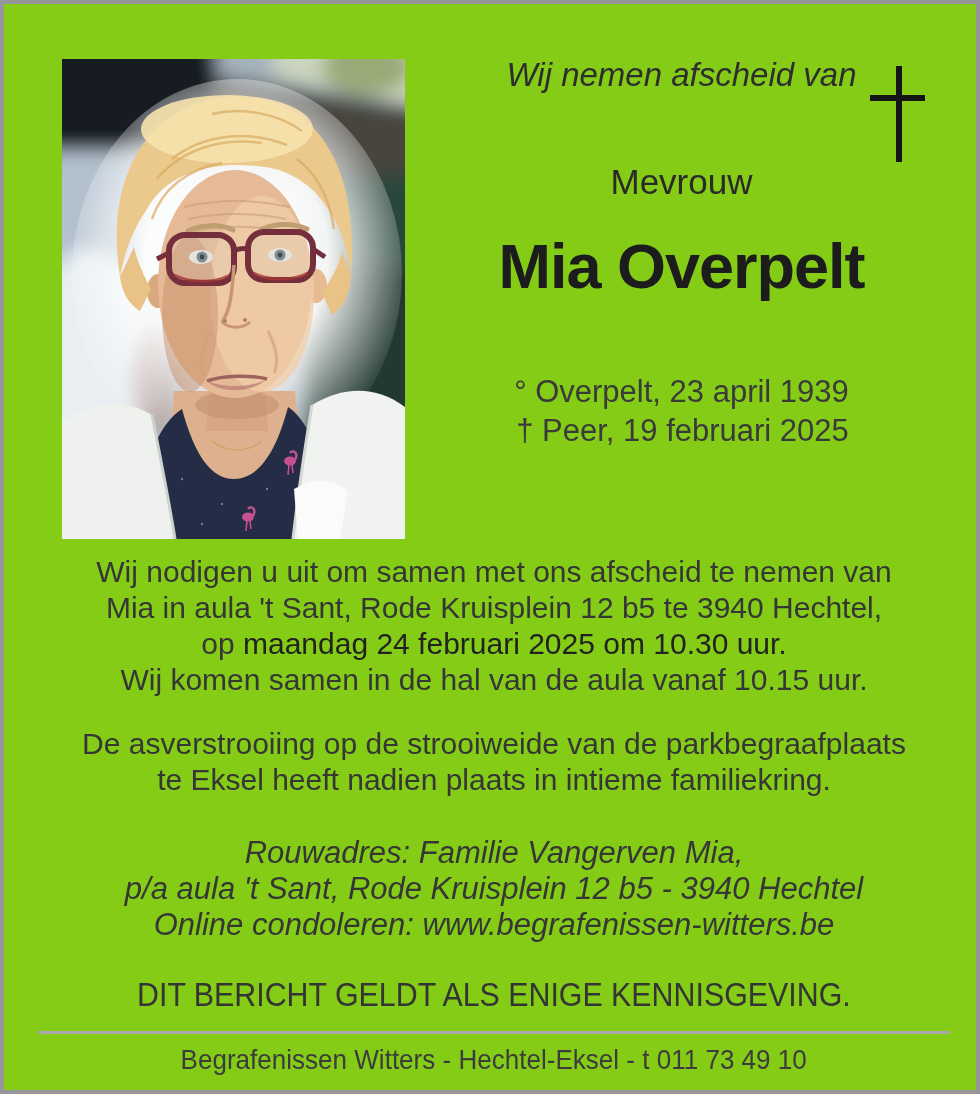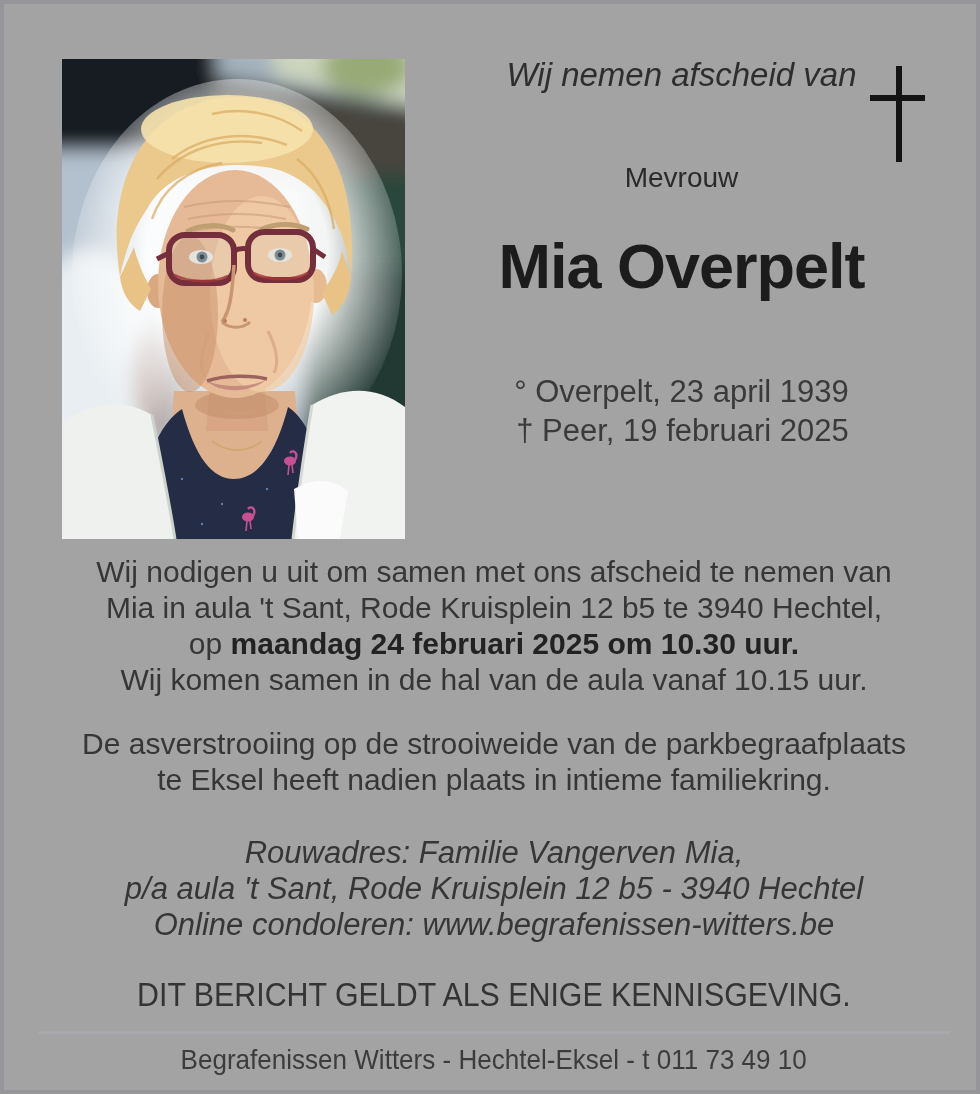--- a/index.html
+++ b/index.html
@@ -1,40 +1,40 @@
 <!DOCTYPE html>
 <html><head>
 <meta charset="utf-8">
 <style>
   html,body{margin:0;padding:0;background:#fff;}
   body{width:980px;height:1094px;position:relative;
        font-family:"Liberation Sans","DejaVu Sans",sans-serif;color:#333;}
   .card{position:absolute;left:0;top:0;width:980px;height:1094px;
-        box-sizing:border-box;border:4px solid #96969a;background:#a3a3a3;}
+        box-sizing:border-box;border:4px solid #96969a;background:#84cc16;}
   .abs{position:absolute;}
   .photo{left:58px;top:55px;width:343px;height:480px;overflow:hidden;}
   .photo svg{display:block;width:100%;height:100%;}
   .intro{top:52px;left:405px;width:545px;text-align:center;
          font-size:33px;font-style:italic;color:#2e2e2e;}
   .cross{left:866px;top:62px;width:55px;height:96px;}
   .cross .vbar{position:absolute;left:26px;top:0;width:6px;height:96px;background:#141414;}
   .cross .hbar{position:absolute;left:0;top:29px;width:55px;height:6px;background:#141414;}
   .salutation{top:158px;left:405px;width:545px;text-align:center;
-              font-size:28px;color:#2a2a2a;}
+              font-size:35px;color:#2a2a2a;}
   .name{top:226px;left:405px;width:545px;text-align:center;white-space:nowrap;
         font-size:63px;font-weight:bold;letter-spacing:-1px;color:#1c1c1c;}
   .dates{top:368px;left:405px;width:545px;text-align:center;}
   .dates .inner{display:inline-block;text-align:right;
                 font-size:31px;line-height:39px;color:#3a3a3a;}
   .para{left:0;width:980px;text-align:center;font-size:30px;line-height:36px;color:#363636;}
   .para div{white-space:nowrap;}
   .p1{top:550px;}
   .p2{top:722px;}
   .p3{top:831px;font-style:italic;font-size:31px;}
-  .bold{font-weight:bold;color:#222;}
+  .bold{font-weight:normal;color:#222;}
   .notice{top:972px;left:0;width:980px;text-align:center;}
   .notice span{display:inline-block;white-space:nowrap;font-size:33px;color:#343434;
                transform:scaleX(0.92);transform-origin:center;}
   .divider{left:34px;top:1027px;width:912px;height:3px;background:#a9a9ad;}
   .footer{top:1040px;left:0;width:980px;text-align:center;}
   .footer span{display:inline-block;white-space:nowrap;font-size:28px;color:#3c3c3c;
                transform:scaleX(0.93);transform-origin:center;}
 </style>
 </head>
 <body>

